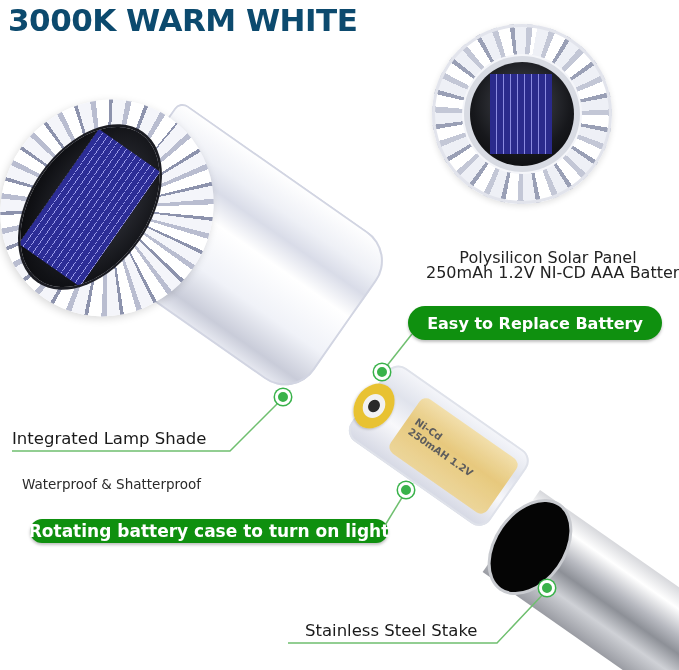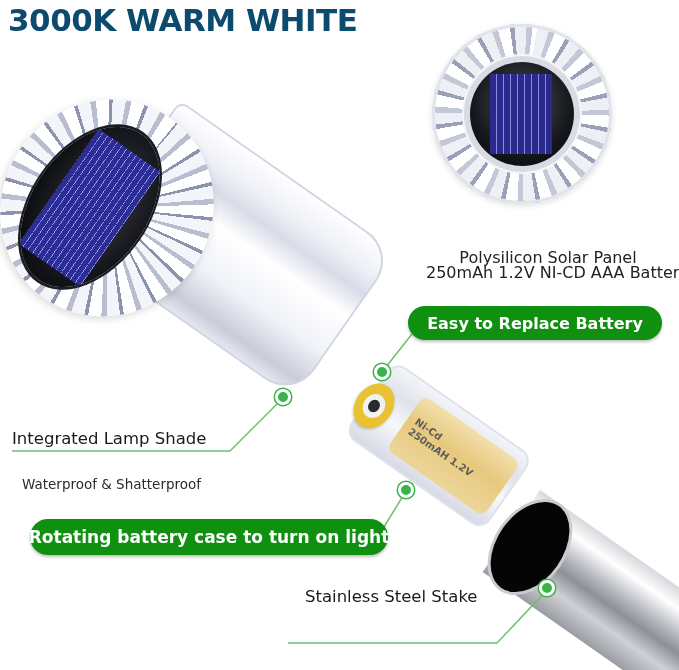--- a/index.html
+++ b/index.html
@@ -116,21 +116,21 @@
     box-shadow: 0 0 0 1.5px #39b24a;
   }
 
   .pill {
     position: absolute; background: #0f900f; color: #ffffff;
     font-family: "DejaVu Sans", sans-serif; font-weight: bold;
     border-radius: 18px; white-space: nowrap; display: flex; align-items: center; justify-content: center;
     box-shadow: 0 2px 3px rgba(0,0,0,0.25);
   }
   .pill-easy { left: 408px; top: 306px; width: 254px; height: 34px; font-size: 16px; }
-  .pill-rotate { left: 30px; top: 519px; width: 358px; height: 36px; font-size: 17px; }
+  .pill-rotate { left: 30px; top: 519px; width: 358px; height: 24px; font-size: 17px; }
 
   .label-strong { position: absolute; font-weight: normal; color: #1a1a1a; font-size: 16.5px; white-space: nowrap; }
   .label-light { position: absolute; color: #2a2a2a; font-size: 13.5px; white-space: nowrap; }
   .spec { position: absolute; color: #222; font-size: 16px; white-space: nowrap; text-align: center; width: 250px; }
 </style>
 </head>
 <body>
 
 <div class="title">3000K WARM WHITE</div>
 
@@ -179,13 +179,13 @@
 <div class="dot" style="left:398px; top:482px;"></div>
 <div class="dot" style="left:539px; top:580px;"></div>
 
 <div class="pill pill-easy">Easy to Replace Battery</div>
 
 <div class="label-strong" style="left:12px; top:429px;">Integrated Lamp Shade</div>
 <div class="label-light" style="left:22px; top:456px;margin-top:20px;">Waterproof &amp; Shatterproof</div>
 
 <div class="pill pill-rotate">Rotating battery case to turn on light</div>
 
-<div class="label-strong" style="left:305px; top:587px;">Stainless Steel Stake</div>
+<div class="label-strong" style="left:305px; top:621px;">Stainless Steel Stake</div>
 
 </body></html>

